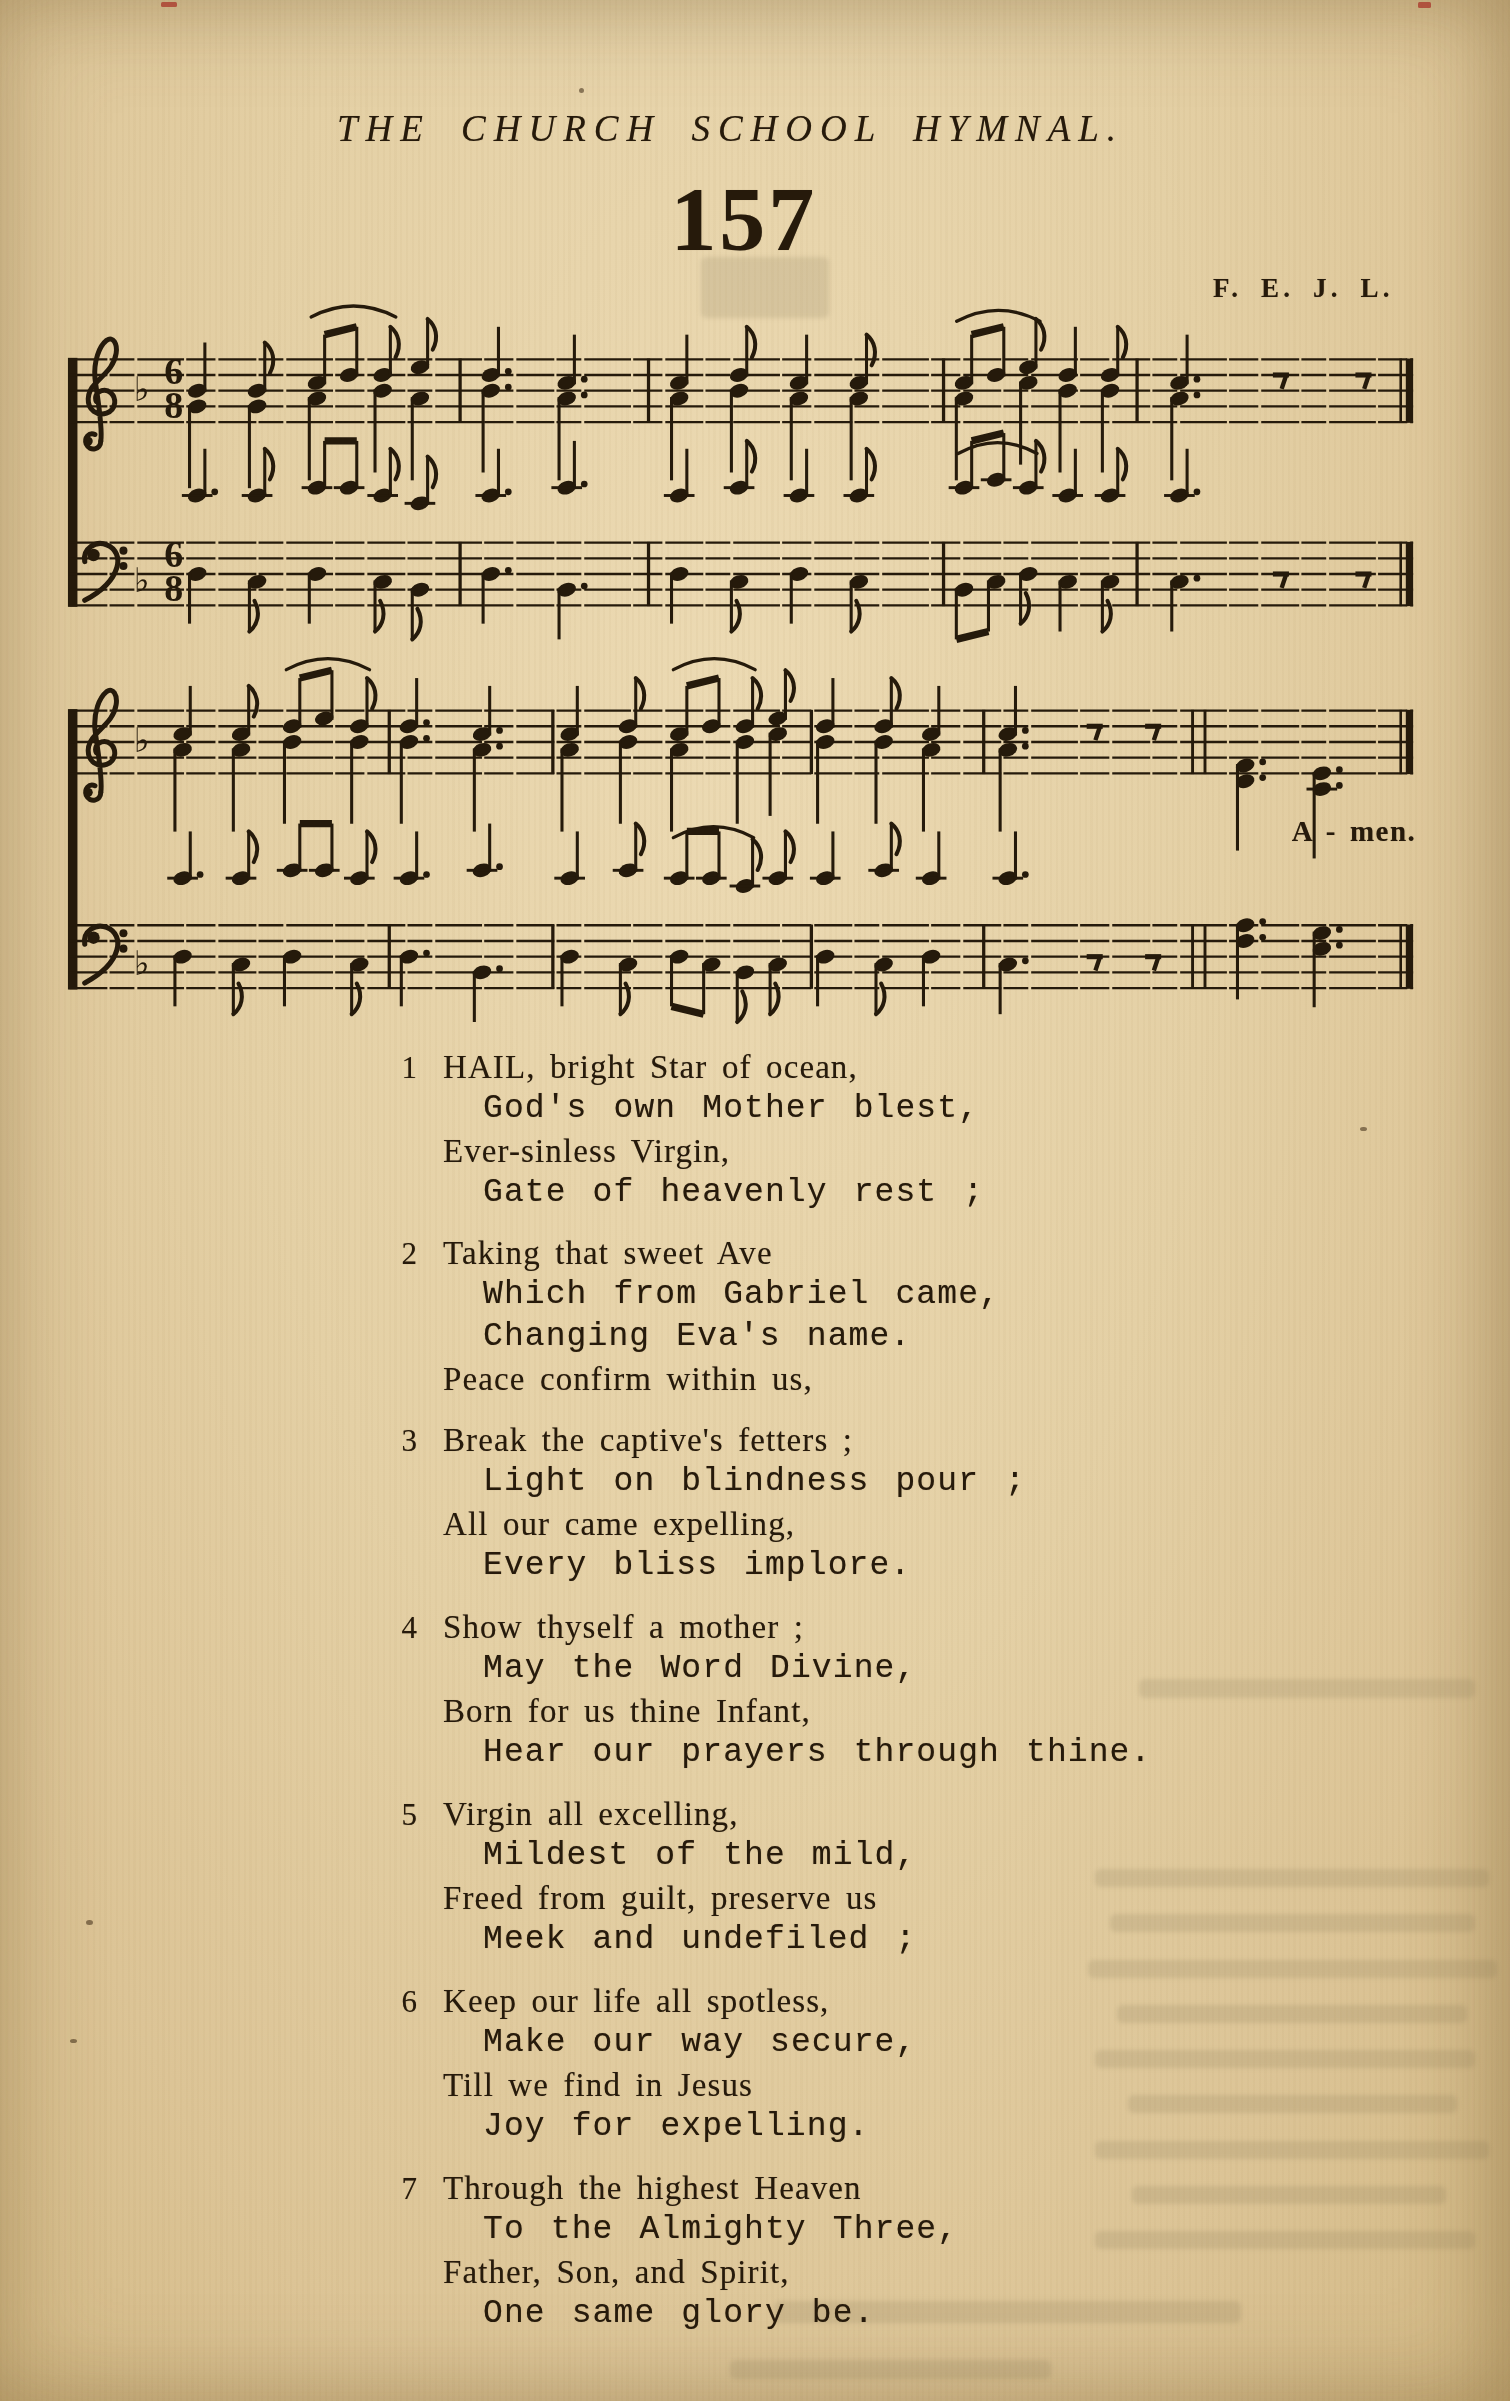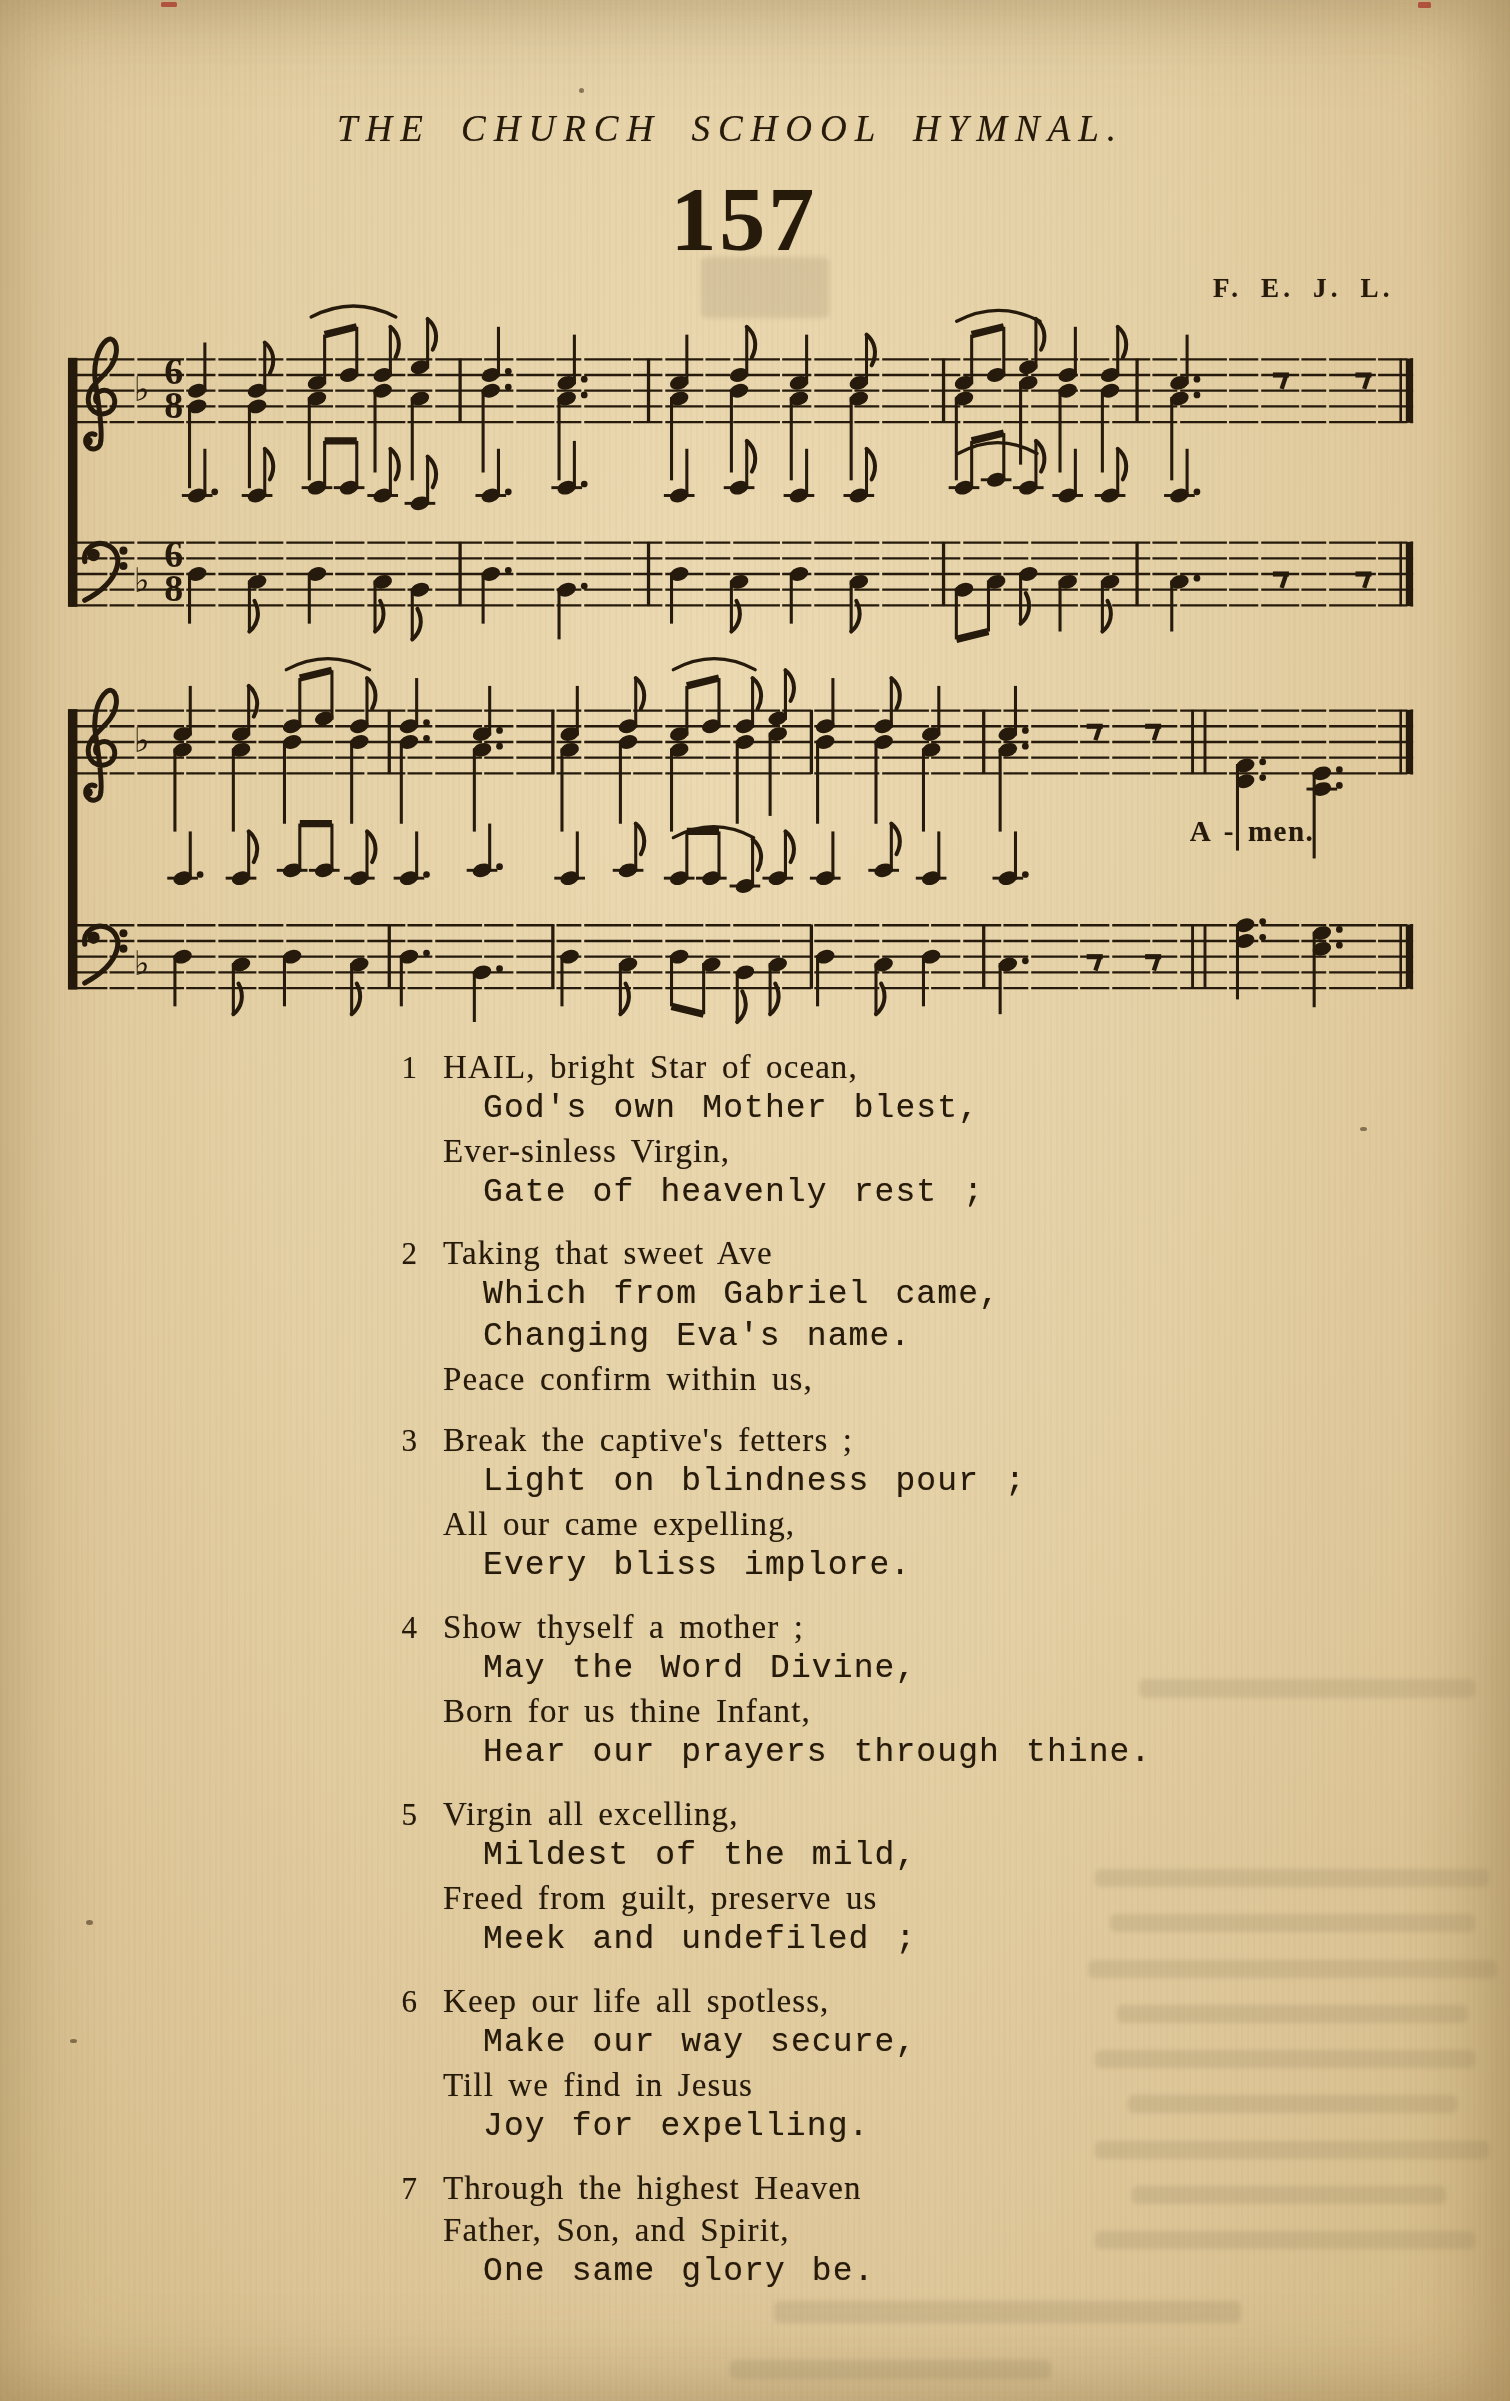--- a/index.html
+++ b/index.html
@@ -21,21 +21,21 @@
     position:absolute;top:166px;left:0;width:1511px;text-align:center;
     transform:translateX(-11.7px);
     font-weight:bold;font-size:92px;letter-spacing:2.9px;
   }
   .attribution{
     position:absolute;top:273px;right:117px;
     font-size:27px;letter-spacing:4.4px;word-spacing:7.3px;font-weight:bold;
   }
   #music{position:absolute;left:0;top:0;z-index:2;}
   .amen{
-    position:absolute;top:815px;left:1170px;width:164px;text-align:center;
+    position:absolute;top:815px;left:1272px;width:164px;text-align:center;
     font-size:29px;letter-spacing:1.5px;word-spacing:4.4px;font-weight:bold;z-index:3;
   }
   #verses{position:absolute;left:0;top:0;width:1511px;z-index:3;}
   .verse{position:absolute;left:0;width:1168px;font-size:33px;line-height:42px;}
   .vnum{position:absolute;left:372px;width:45px;top:0.7px;text-align:right;font-size:31px;}
   .vline{margin-left:443px;white-space:nowrap;letter-spacing:1.1px;word-spacing:5.1px;}
   .vline.ind{margin-left:483px;font-family:Liberation Mono, monospace;}
   
   .ghost{position:absolute;background:rgba(118,104,72,.16);filter:blur(2.2px);border-radius:5.8px;z-index:1;}
   .speck{position:absolute;background:rgba(60,42,20,.55);border-radius:50%;z-index:4;}
@@ -615,18 +615,19 @@
       <div class="verse ink" style="top: 1980px;">
         <span class="vnum">6</span>
         <div class="vline">Keep our life all spotless,</div>
         <div class="vline ind">Make our way secure,</div>
         <div class="vline">Till we find in Jesus</div>
         <div class="vline ind">Joy for expelling.</div>
       </div>
       <div class="verse ink" style="top: 2167px;">
         <span class="vnum">7</span>
         <div class="vline">Through the highest Heaven</div>
+        <div class="vline ind">To the Almighty Three,</div>
         <div class="vline">Father, Son, and Spirit,</div>
         <div class="vline ind">One same glory be.</div>
       </div>
     </div>
 </div>
 
 
 </body></html>

